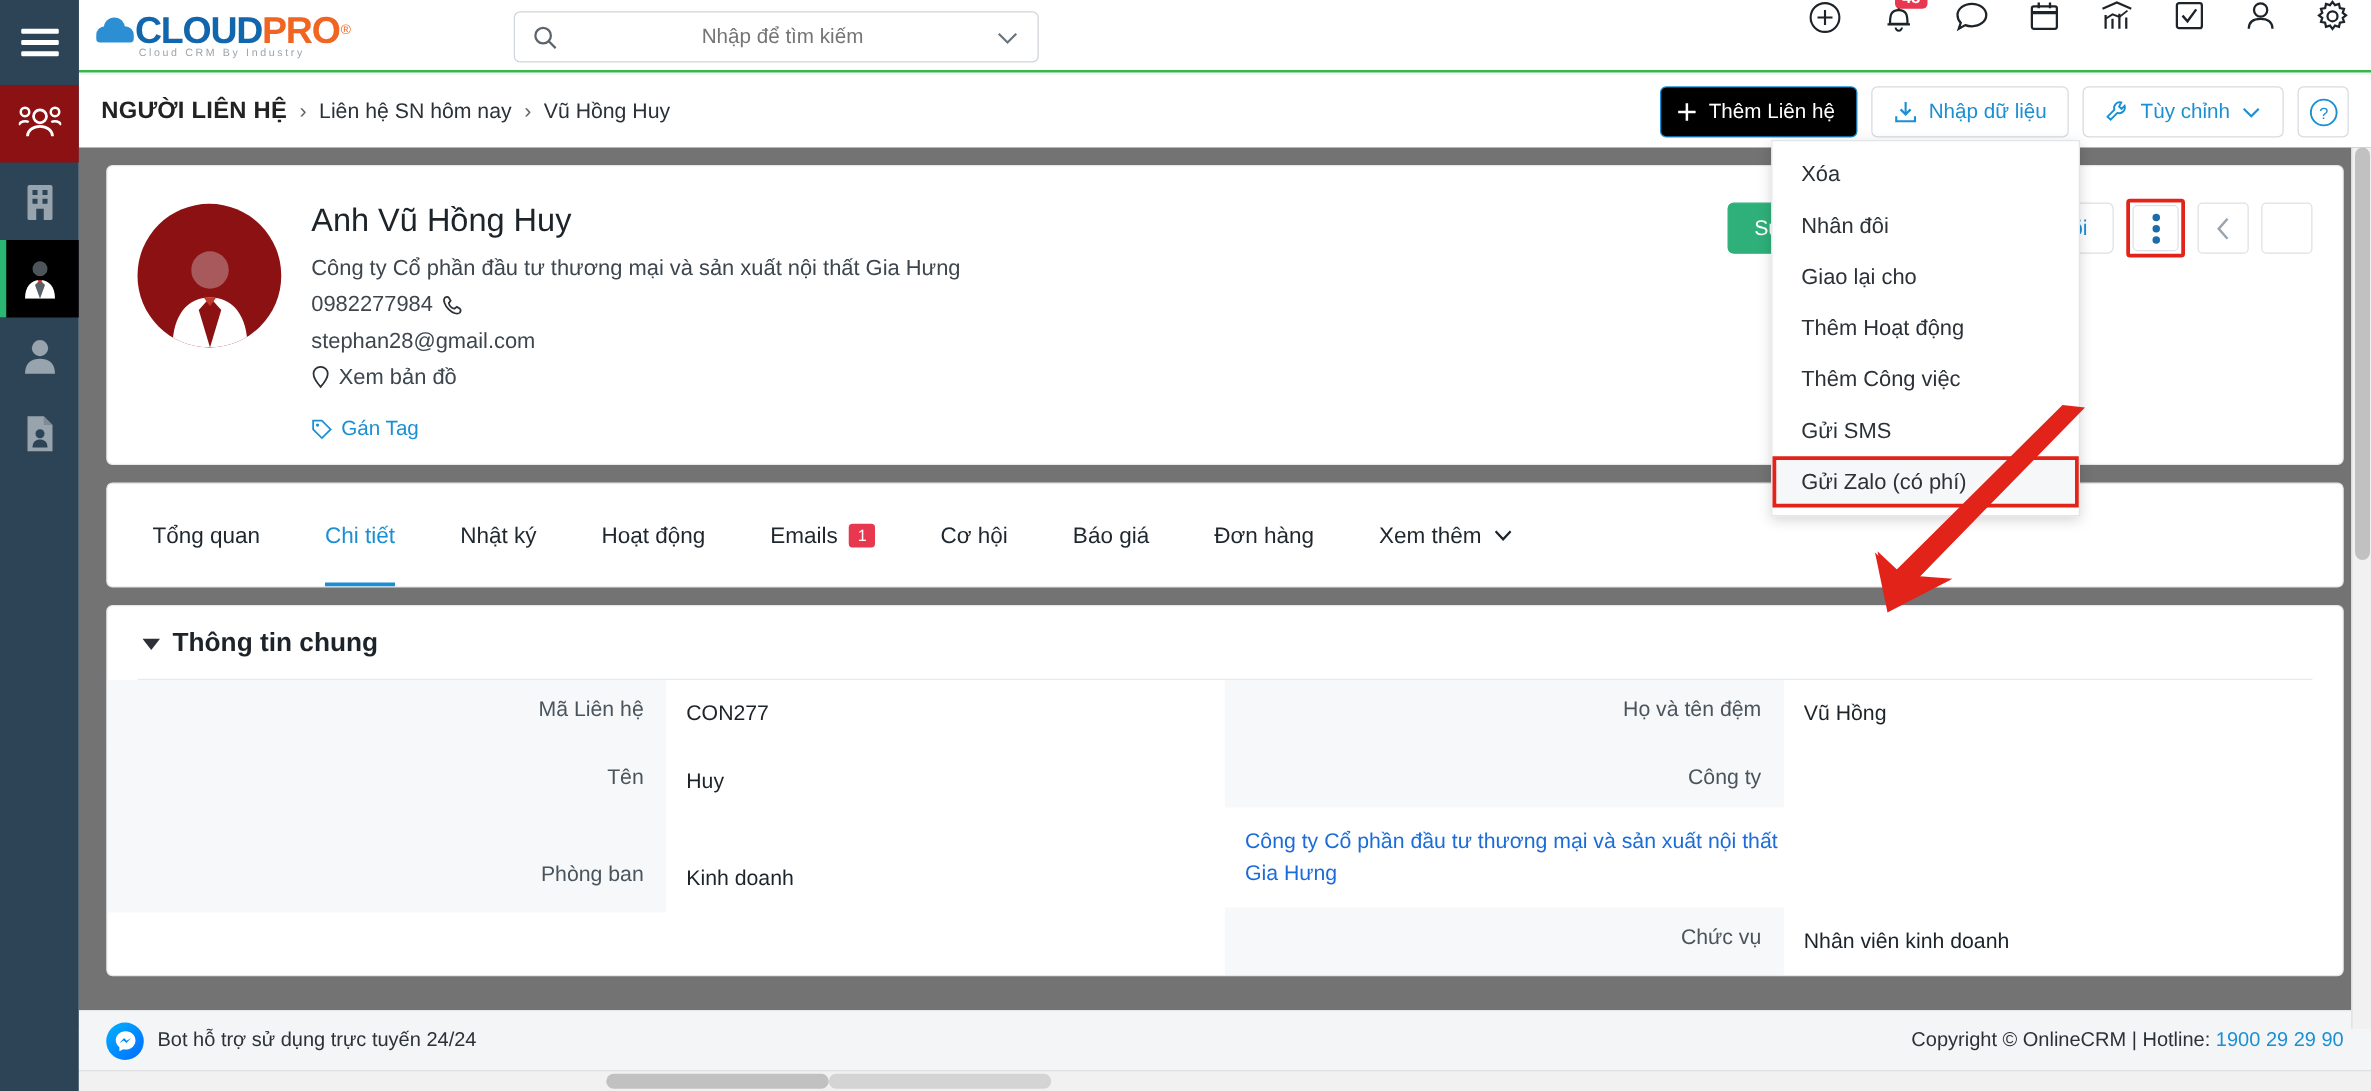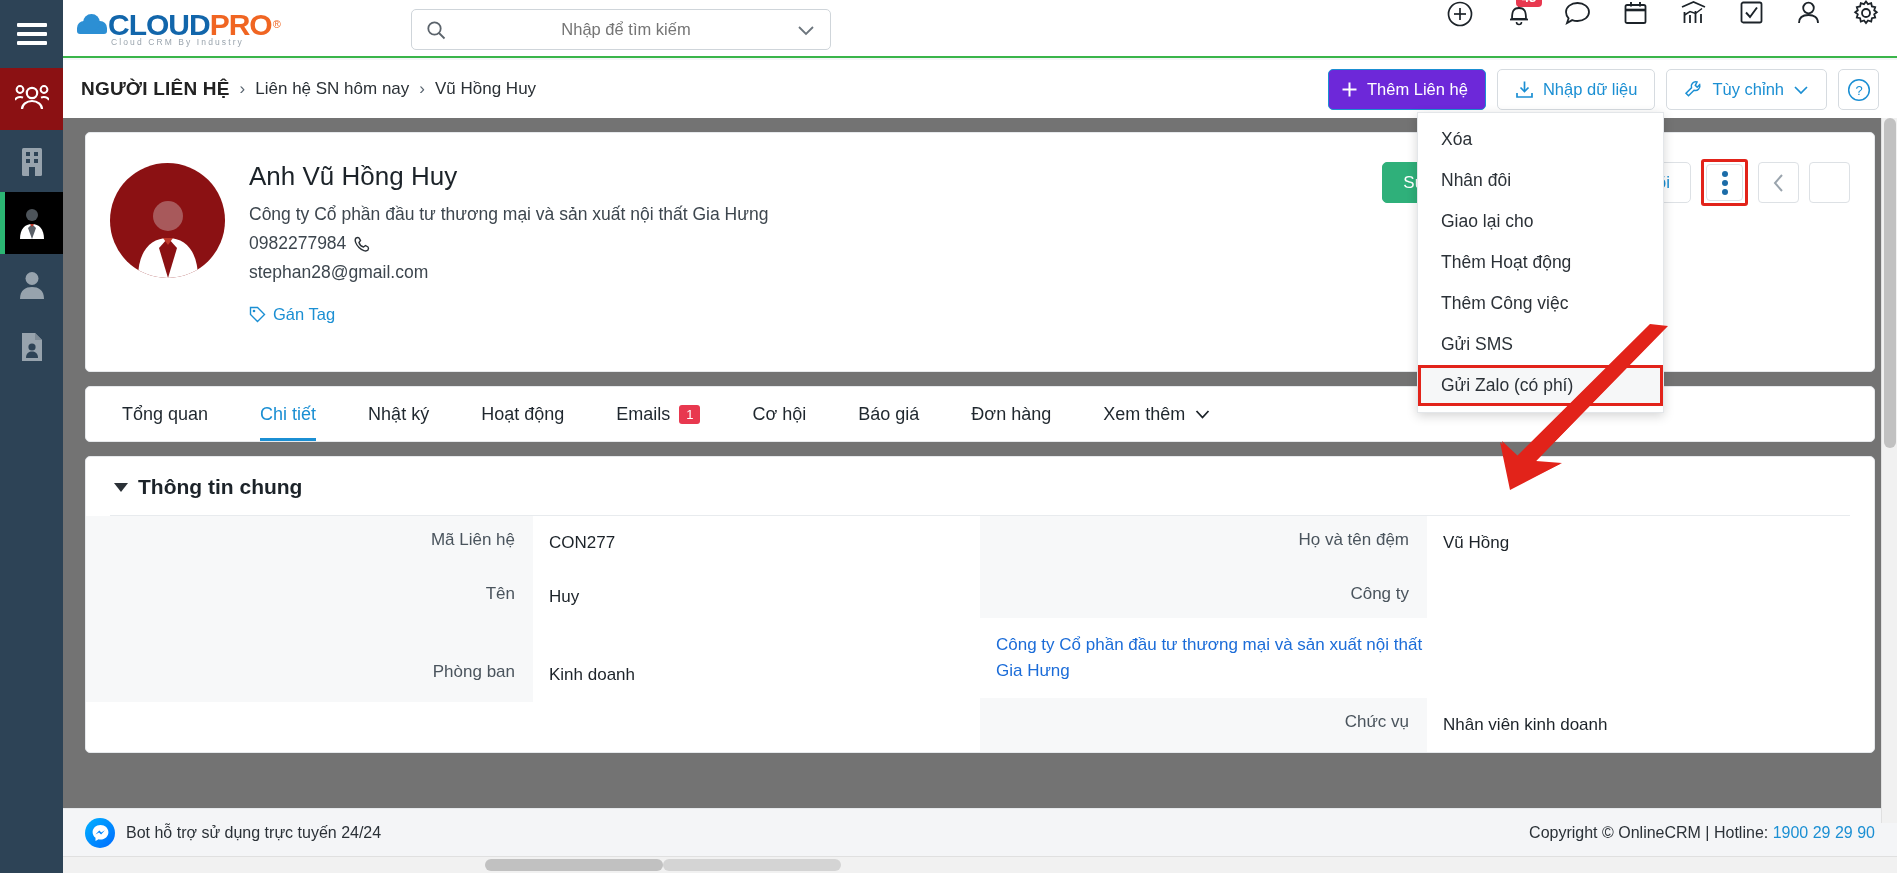--- a/index.html
+++ b/index.html
@@ -128,21 +128,21 @@
   .crumb-actions {
     position: absolute; right: 18px; top: 9px;
     display: flex; align-items: center; gap: 11px;
   }
   .btn {
     height: 41px; border-radius: 5px; display: flex; align-items: center;
     justify-content: center; gap: 9px; padding: 0 17px;
     font-size: 16.5px; cursor: pointer; white-space: nowrap;
     font-family: "Liberation Sans", sans-serif;
   }
-  .btn-primary { background: #6d28d9; color: #ffffff; border: 1px solid #1b8fd3; padding-left: 12px; }
+  .btn-primary { background: #000000; color: #ffffff; border: 1px solid #1b8fd3; padding-left: 12px; }
   .btn-outline { background: #ffffff; color: #1b8fd3; border: 1px solid #d6dbe0; }
   .btn-help {
     width: 41px; height: 41px; border-radius: 5px;
     border: 1px solid #d6dbe0; background: #fff; color: #1b8fd3;
     display: flex; align-items: center; justify-content: center;
     font-size: 17px; cursor: pointer;
   }
 
   
   .content {
@@ -214,21 +214,21 @@
     padding: 10px 0 10px 23px; cursor: pointer;
   }
   .dd-item.highlight {
     border: 3px solid #e2231a; background: #f6f7f8;
     padding: 7px 0 7px 20px;
   }
 
   .arrow-anno { position: absolute; left: 1440px; top: 322px; z-index: 35; pointer-events: none; }
 
   
-  .tabs-card { height: 56px; display: flex; align-items: stretch; }
+  .tabs-card { height: 84px; display: flex; align-items: stretch; }
   .tab {
     display: flex; align-items: center; gap: 9px;
     padding: 0 26px; font-size: 18px; color: #1f272e;
     cursor: pointer; position: relative;
   }
   .tab:first-child { margin-left: 10px; }
   .tab.active { color: #1b8fd3; }
   .tab.active::after {
     content: ""; position: absolute; left: 26px; right: 26px; bottom: 0;
     height: 3px; background: #1b8fd3;
@@ -518,20 +518,26 @@
           </div>
           <div class="contact-line">
             <span>0982277984</span>
             <svg width="18" height="18" viewBox="0 0 18 18">
               <path d="M3 3 C3 3 5 2 6 3 L7.5 5.5 L6 7.5 C6.5 9.5 8.5 11.5 10.5 12 L12.5 10.5 L15 12 C16 13 15 15 15 15 C13 17 9 15.5 6 12.5 C3 9.5 1 5 3 3 Z" fill="none" stroke="#2b3137" stroke-width="1.4"></path>
             </svg>
           </div>
           <div class="contact-line">
             <span>stephan28@gmail.com</span>
           </div>
+          <div class="contact-line">
+            <svg width="15" height="19" viewBox="0 0 15 19">
+              <path d="M7.5 1.5 C4.2 1.5 1.8 4 1.8 7 C1.8 11 7.5 17.5 7.5 17.5 C7.5 17.5 13.2 11 13.2 7 C13.2 4 10.8 1.5 7.5 1.5 Z" fill="none" stroke="#2b3137" stroke-width="1.4"></path>
+            </svg>
+            <span>Xem bản đồ</span>
+          </div>
           <div class="tagrow">
             <svg width="17" height="17" viewBox="0 0 17 17">
               <path d="M1.5 1.5 h7 l7 7 l-7 7 l-7 -7 Z" fill="none" stroke="#1b8fd3" stroke-width="1.4"></path>
               <circle cx="5" cy="5" r="1.3" fill="#1b8fd3"></circle>
             </svg>
             <span>Gán Tag</span>
           </div>
         </div>
       </div>
 

